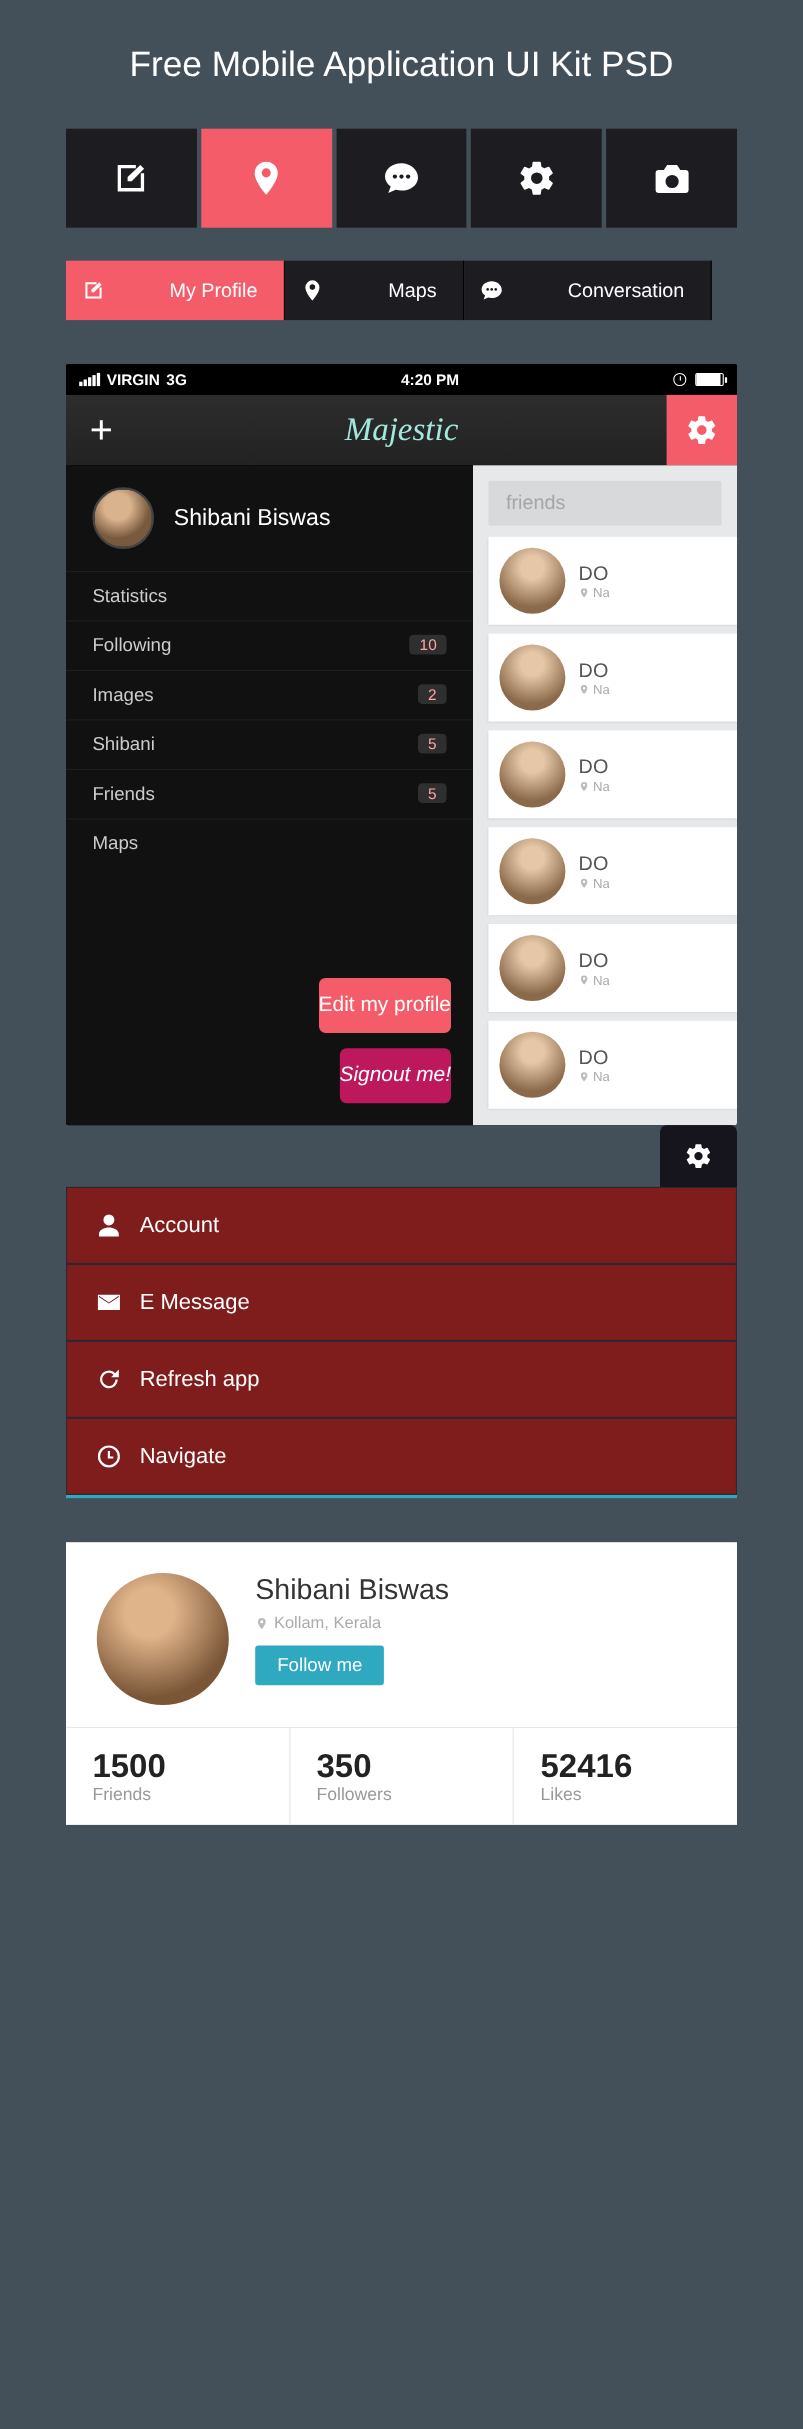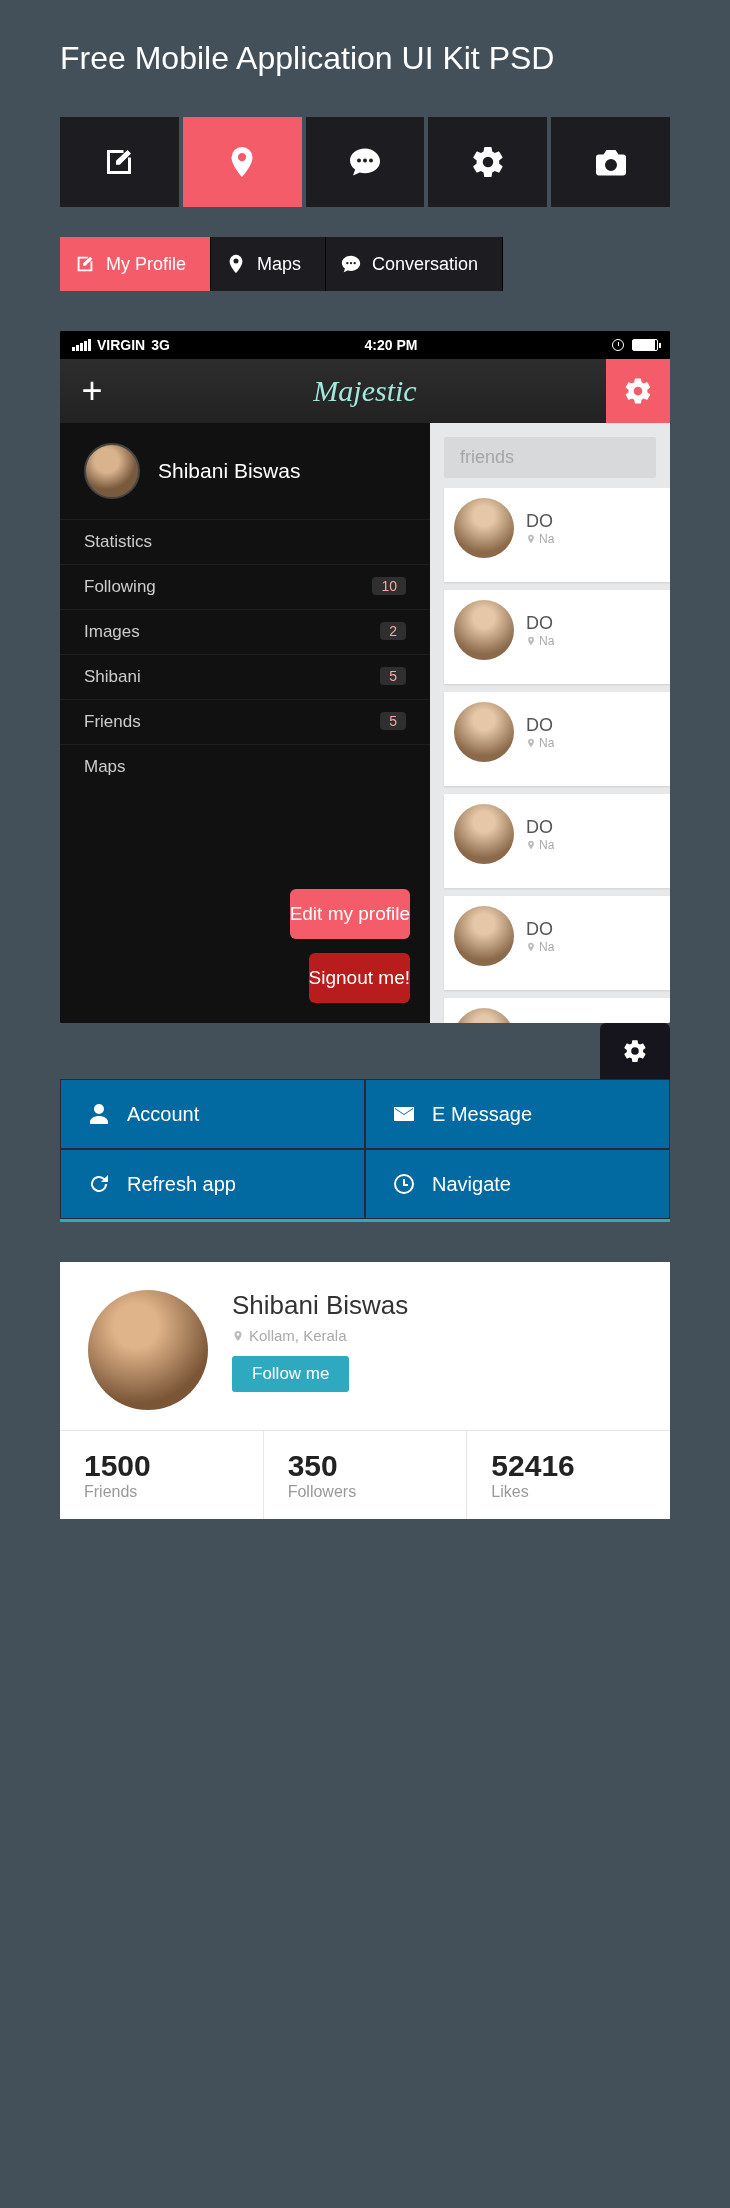--- a/index.html
+++ b/index.html
@@ -1,31 +1,31 @@
 <!DOCTYPE html>
 <html><head>
 <meta charset="utf-8">
 <style>
 * { margin: 0; padding: 0; box-sizing: border-box; font-family: "Segoe UI", Arial, sans-serif; }
 body { background: #445059; width: 730px; padding: 40px 60px; }
 
-.page-title { color: #fff; font-size: 32px; font-weight: 300; text-align: left; margin-bottom: 40px; }
+.page-title { color: #fff; font-size: 32px; font-weight: 300; text-align: center; margin-bottom: 40px; }
 
 
 .iconbar { display: flex; gap: 4px; margin-bottom: 30px; }
 .iconbar .cell { flex: 1; height: 90px; background: #1d1c21; display: flex; align-items: center; justify-content: center; }
 .iconbar .cell.active { background: #f45c6a; }
 .iconbar .cell svg { width: 36px; height: 36px; fill: #fff; }
 
 
 .iconbar2 { display: flex; margin-bottom: 40px; }
 .iconbar2 .cell { flex: 0 0 auto; height: 54px; background: #1d1c21; display: flex; align-items: center; padding: 0 24px 0 14px; gap: 10px; border-right: 1px solid #000; }
 .iconbar2 .cell.active { background: #f45c6a; }
 .iconbar2 .cell svg { width: 22px; height: 22px; fill: #fff; }
-.iconbar2 .cell span { color: #fff; font-size: 18px; font-weight: 300; }
+.iconbar2 .cell span { color: #fff; font-size: 18px; font-weight: 300; margin-left: 48px; }
 
 
 .phone { background: #000; border-radius: 2px; overflow: hidden; margin-bottom: 40px; }
 .statusbar { display: flex; justify-content: space-between; padding: 6px 12px; color: #fff; font-size: 14px; font-weight: 600; background: #000; }
 .statusbar .left { display: flex; align-items: center; gap: 6px; }
 .statusbar .right { display: flex; align-items: center; gap: 8px; }
 .phone-header { display: flex; height: 64px; background: linear-gradient(#2d2d2d, #222); }
 .phone-header .add { width: 64px; display: flex; align-items: center; justify-content: center; color: #fff; font-size: 36px; font-weight: 200; }
 .phone-header .title { flex: 1; display: flex; align-items: center; justify-content: center; color: #a3e8de; font-size: 30px; font-family: cursive; font-style: italic; }
 .phone-header .gear { width: 64px; background: #f45c6a; display: flex; align-items: center; justify-content: center; }
@@ -35,36 +35,36 @@
 .sidebar { width: 370px; background: #111; display: flex; flex-direction: column; }
 .profile-row { display: flex; align-items: center; gap: 18px; padding: 20px 24px; }
 .profile-row .av { width: 56px; height: 56px; border-radius: 50%; background: radial-gradient(circle at 40% 30%, #d9b38e 25%, #7a5a3e 60%); border: 2px solid #444; }
 .profile-row .name { color: #fff; font-size: 21px; font-weight: 300; }
 .menu { flex: 0 0 auto; }
 .menu .item { display: flex; align-items: flex-start; justify-content: space-between; padding: 12px 24px; color: #ccc; font-size: 17px; font-weight: 300; border-top: 1px solid #1e1e1e; }
 .menu .item .badge { background: #2f2f2f; border-radius: 4px; padding: 1px 9px; font-size: 14px; color: #fca5a5; }
 .sidebar-buttons { margin-top: auto; padding: 20px; display: flex; flex-direction: column; gap: 14px; align-items: flex-end; }
 .sidebar-buttons button { border: 0; height: 50px; border-radius: 6px; color: #fff; font-size: 19px; font-weight: 300; cursor: pointer; }
 .btn-edit { background: #f45c6a; }
-.btn-signout { background: #b91c1c; }
+.btn-signout { background: #be185d; font-style: italic; }
 
 .rightpane { flex: 1; background: #e7e8ea; display: flex; flex-direction: column; }
 .search { margin: 14px 14px 10px 14px; background: #d7d9da; color: #a4a7a9; padding: 10px 16px; font-size: 18px; border-radius: 2px; }
 .cards { display: flex; flex-direction: column; gap: 8px; padding: 0 0 0 14px; }
-.card { background: #fff; display: flex; align-items: center; gap: 12px; padding: 10px 0 24px 10px; box-shadow: 0 1px 2px rgba(0,0,0,.1); }
+.card { background: #fff; display: flex; align-items: center; gap: 12px; padding: 10px 0 10px 10px; box-shadow: 0 1px 2px rgba(0,0,0,.1); }
 .card .av { width: 60px; height: 60px; border-radius: 50%; background: radial-gradient(circle at 50% 30%, #e6c8a9 20%, #8a6a4a 70%); flex: none; }
 .card .txt { display: flex; flex-direction: column; overflow: hidden; }
 .card .txt .n { color: #555; font-size: 18px; white-space: nowrap; }
 .card .txt .loc { color: #aaa; font-size: 12px; display: flex; align-items: center; gap: 3px; }
 
 
 .gridwrap { position: relative; margin-bottom: 40px; }
 .gridtab { position: absolute; right: 0; top: -56px; width: 70px; height: 56px; background: #16141c; border-radius: 6px 6px 0 0; display: flex; align-items: center; justify-content: center; }
 .gridtab svg { width: 26px; height: 26px; fill: #fff; }
-.grid { display: grid; grid-template-columns: 1fr 1fr; background: #0369a1; border-bottom: 3px solid #2ea9c0; }
+.grid { display: grid; grid-template-columns: 1fr; background: #7f1d1d; border-bottom: 3px solid #2ea9c0; }
 .grid .gc { display: flex; align-items: center; gap: 16px; padding: 22px 26px; color: #fff; font-size: 20px; font-weight: 300; border: 1px solid #2b2831; }
 .grid .gc svg { width: 24px; height: 24px; fill: #fff; }
 
 
 .pcard { background: #fff; }
 .pcard .top { display: flex; padding: 28px 28px 20px 28px; gap: 24px; }
 .pcard .top .av { width: 120px; height: 120px; border-radius: 50%; background: radial-gradient(circle at 40% 30%, #e0b48a 20%, #7a5637 70%); flex: none; }
 .pcard .top .info .name { font-size: 26px; color: #333; font-weight: 400; margin-bottom: 6px; }
 .pcard .top .info .loc { color: #aaa; font-size: 15px; display: flex; align-items: center; gap: 5px; margin-bottom: 12px; }
 .pcard .top .info .follow { background: #2ea9c0; color: #fff; border: 0; padding: 8px 20px; font-size: 17px; border-radius: 3px; cursor: pointer; }

